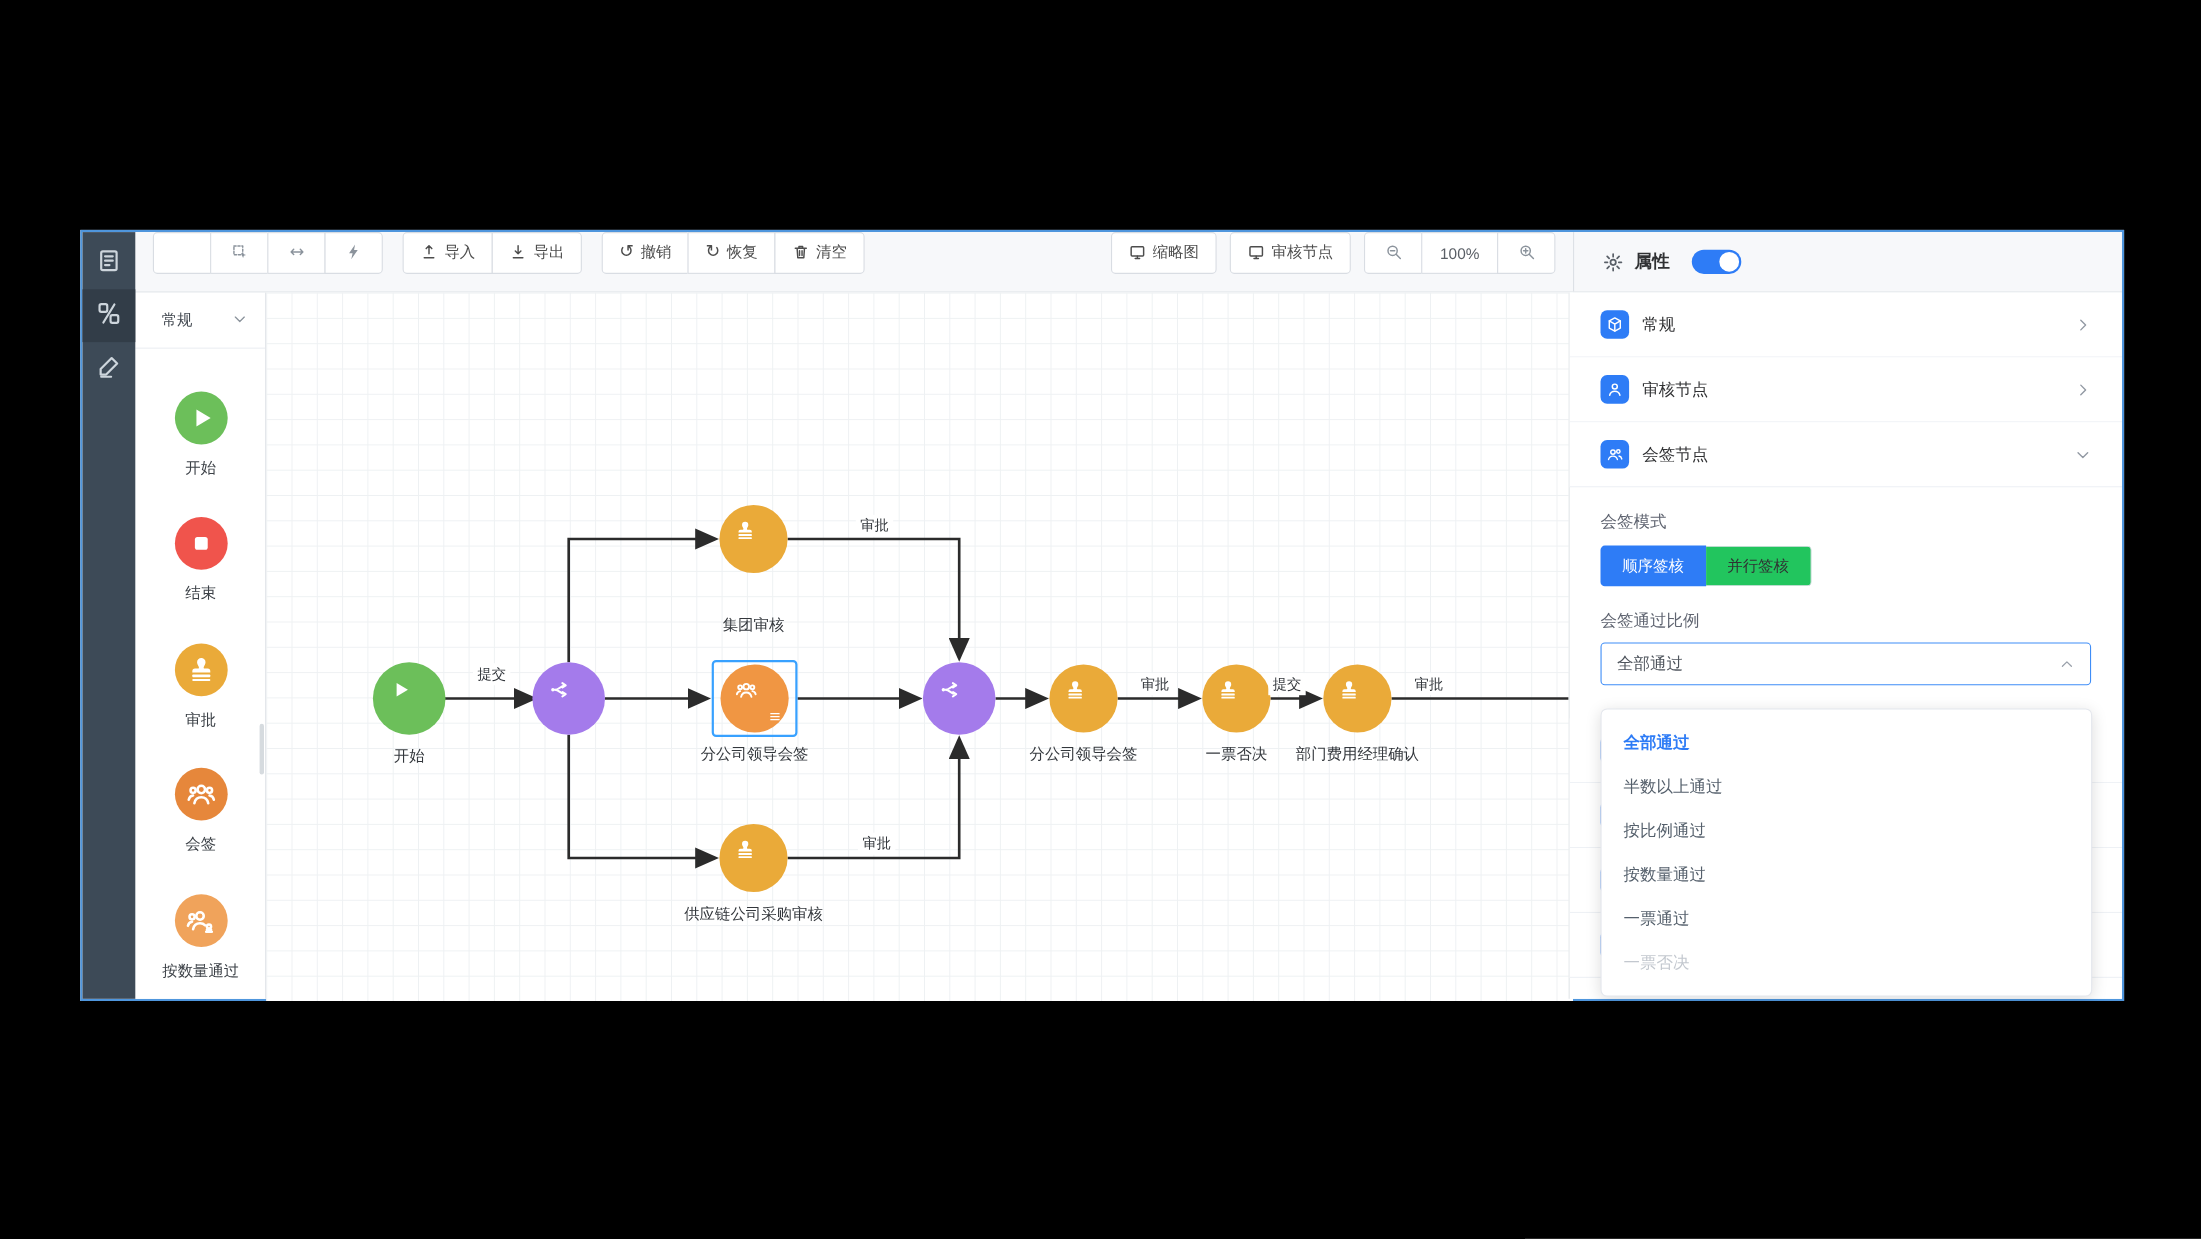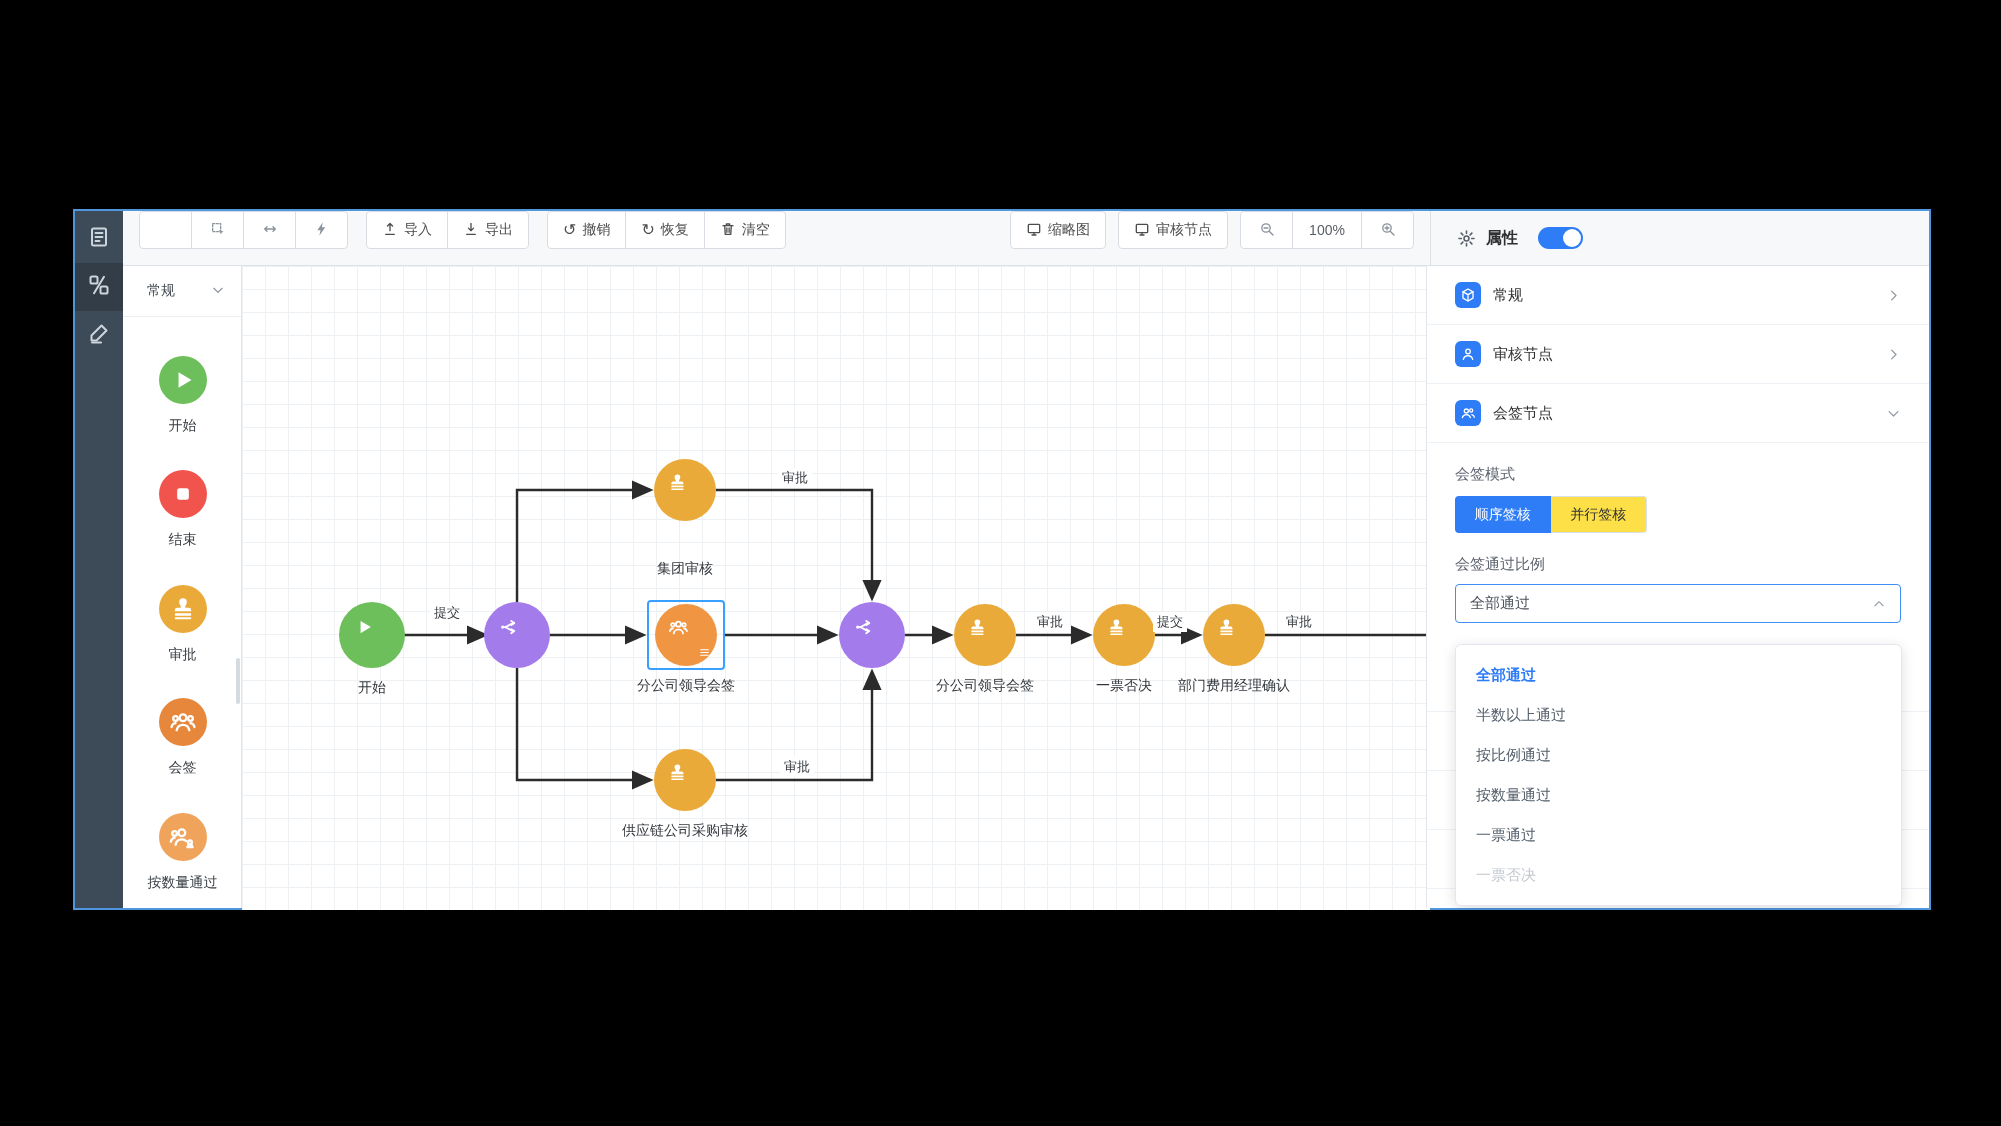--- a/index.html
+++ b/index.html
@@ -76,21 +76,21 @@
     display:flex; align-items:center; justify-content:center; flex:none; }
   .sec-icon svg { width:16px; height:16px; }
   .sec-label { flex:1; font-size:15px; color:#303133; }
   .sec-chev { color:#9299a3; } .sec-chev svg { width:15px; height:15px; display:block; }
 
   .panel-body { padding:0 28px; }
   .field-label { margin-top:22px; font-size:15px; color:#5f6470; }
   .segmented { margin-top:12px; display:flex; width:192px; }
   .seg-btn { flex:1; height:37px; font-size:14px; display:flex; align-items:center; justify-content:center; cursor:pointer; }
   .seg-btn.active { background:#2e7cf6; color:#fff; border-radius:4px 0 0 4px; }
-  .seg-btn.plain { background:#fde047; color:#303133; border:1px solid #dcdfe6; border-left:none; border-radius:0 4px 4px 0; }
+  .seg-btn.plain { background:#22c55e; color:#303133; border:1px solid #dcdfe6; border-left:none; border-radius:0 4px 4px 0; }
   .select-box { margin-top:10px; height:39px; border:1.5px solid #3f8df7; border-radius:4px; background:#fff;
     display:flex; align-items:center; justify-content:space-between; padding:0 14px; cursor:pointer; }
   .select-value { font-size:15px; color:#4e545c; }
   .select-box .chev { color:#9aa1ab; } .select-box .chev svg { width:14px; height:14px; display:block; }
 
   .hidden-rows { position:absolute; left:0; right:0; top:387px; z-index:1; }
   .dropdown { position:absolute; left:28px; top:378px; width:447px; background:#fff; z-index:10;
     border:1px solid #e4e7ed; border-radius:6px; box-shadow:0 3px 14px rgba(0,0,0,.13); padding:10px 0; }
   .dd-item { height:40px; display:flex; align-items:center; padding:0 20px; font-size:15px; color:#55606c; cursor:pointer; }
   .dd-item.selected { color:#2e7cf6; font-weight:bold; }

